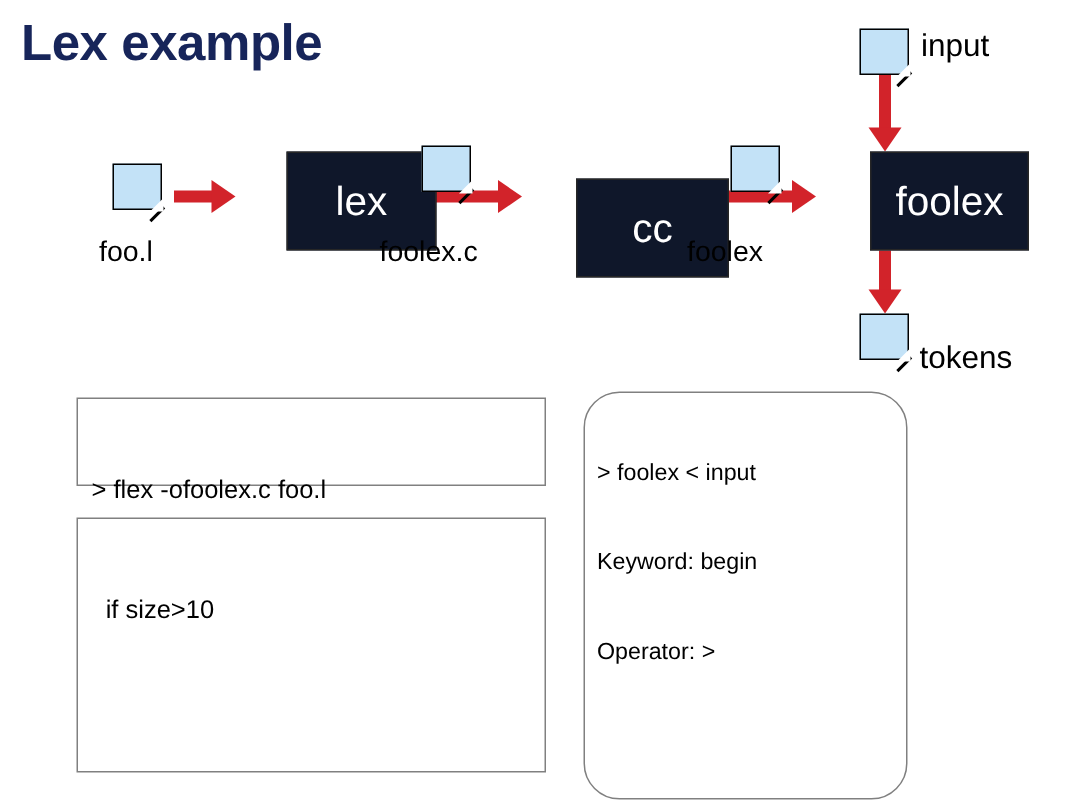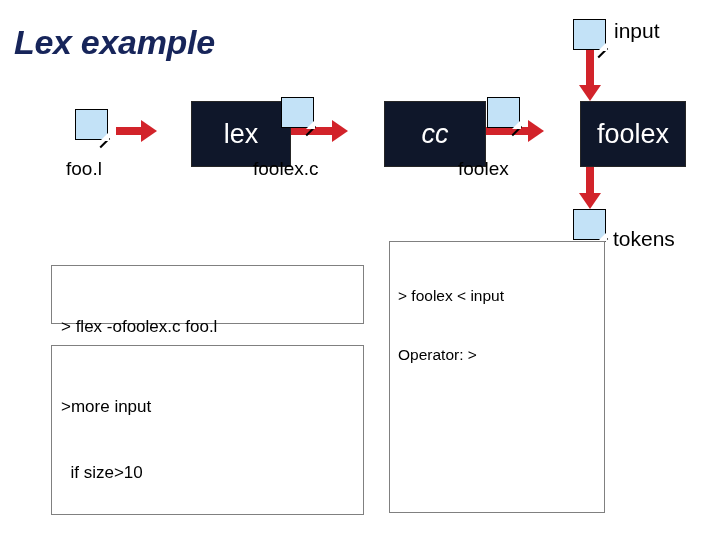--- a/index.html
+++ b/index.html
@@ -12,45 +12,44 @@
     position: relative;
     background: #ffffff;
     font-family: "Liberation Sans", sans-serif;
     overflow: hidden;
   }
 
   
   #page-title {
     position: absolute;
     left: 14px;
-    top: 23px;
+    top: 10px;
     font-size: 34px;
     font-weight: bold;
     color: #17255A;
     letter-spacing: -0.3px;
     white-space: nowrap;
-    font-style: italic;
   }
 
   
   .proc-box {
     position: absolute;
     background: #0f172a;
     border: 1px solid #262626;
     color: #ffffff;
     display: flex;
     align-items: center;
     justify-content: center;
     font-size: 27px;
     line-height: 1;
     z-index: 3;
     margin-left: 36px;
   }
   #proc-lex   { left: 155px; top: 101px; width: 98px;  height: 64px; }
-  #proc-cc    { left: 348px; top: 101px; width: 100px; height: 64px; font-style: italic; }
+  #proc-cc    { left: 348px; top: 119px; width: 100px; height: 64px; }
   #proc-foolex{ left: 544px; top: 101px; width: 104px; height: 64px; }
 
   
   .doc-icon {
     position: absolute;
     width: 33px;
     height: 31px;
     background: #C3E2F7;
     border: 1.5px solid #000000;
     box-sizing: border-box;
@@ -147,22 +146,22 @@
     box-sizing: border-box;
     font-size: 17px;
     color: #000000;
     line-height: 1.30;
     padding: 6px 9px;
     white-space: pre;
     z-index: 5;
   }
   #panel-commands { left: 51px;  top: 265px; width: 313px; height: 59px;  }
   #panel-input    { left: 51px;  top: 345px; width: 313px; height: 170px; }
-  #panel-output   { left: 389px; top: 241px; width: 216px; height: 272px;
-                    font-size: 15.5px; line-height: 1.28; padding: 4px 8px; }
+  #panel-output   { left: 389px; top: 261px; width: 216px; height: 272px;
+                    font-size: 15.5px; line-height: 1.28; padding: 4px 8px; border-radius: 24px; }
   .panel .line { display: block; }
 </style>
 </head>
 <body>
 
 <div id="page-title">Lex example</div>
 
 <div class="proc-box" id="proc-lex">
   <span>lex</span>
 </div>
@@ -190,28 +189,28 @@
 <div class="arrow-h" id="arrow-3"></div>
 <div class="arrow-v" id="arrow-in"></div>
 <div class="arrow-v" id="arrow-out"></div>
 
 <div class="panel" id="panel-commands">
   <span class="line">&gt; flex -ofoolex.c foo.l</span>
   <span class="line">&gt; cc -ofoolex foolex.c -lfl</span>
 </div>
 
 <div class="panel" id="panel-input">
-  <span class="line">&gt;more input</span>
   <span class="line">  if size&gt;10</span>
   
   
 </div>
 
 <div class="panel" id="panel-output">
   <span class="line">&gt; foolex &lt; input</span>
+  <span class="line">Keyword: begin</span>
   <span class="line">Operator: &gt;</span>
   
   
   
   
   
   
   
 </div>
 

